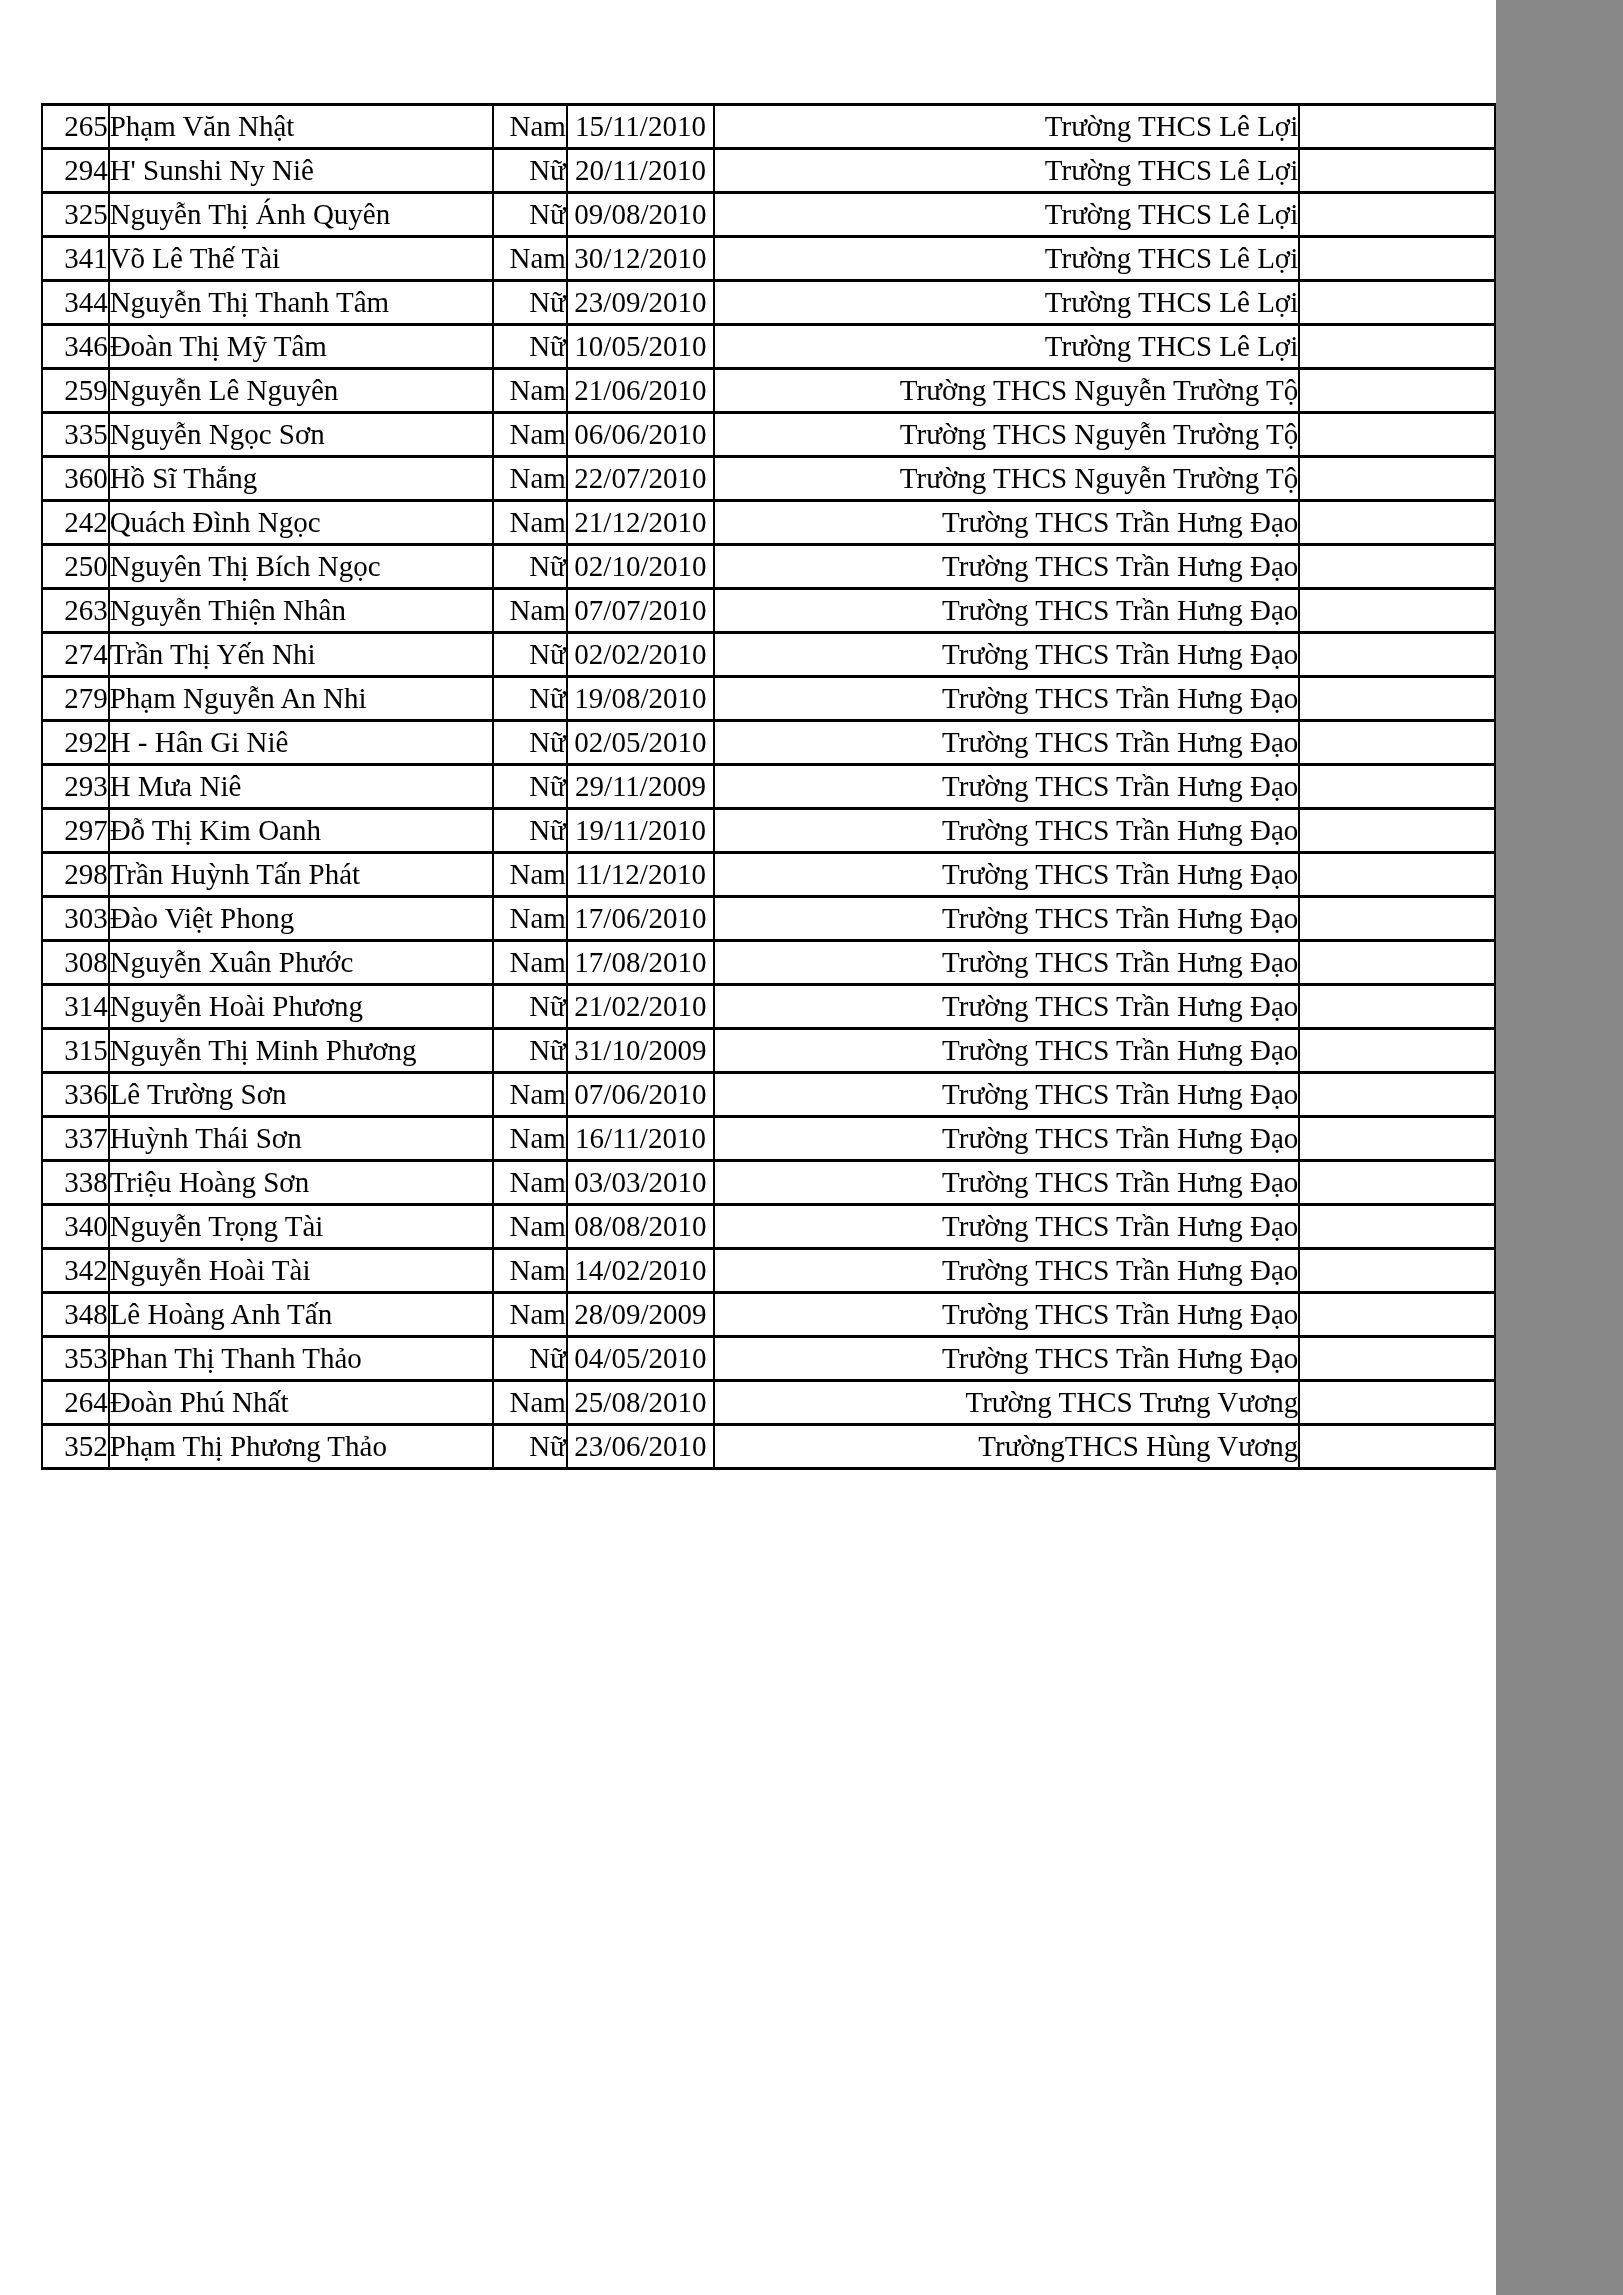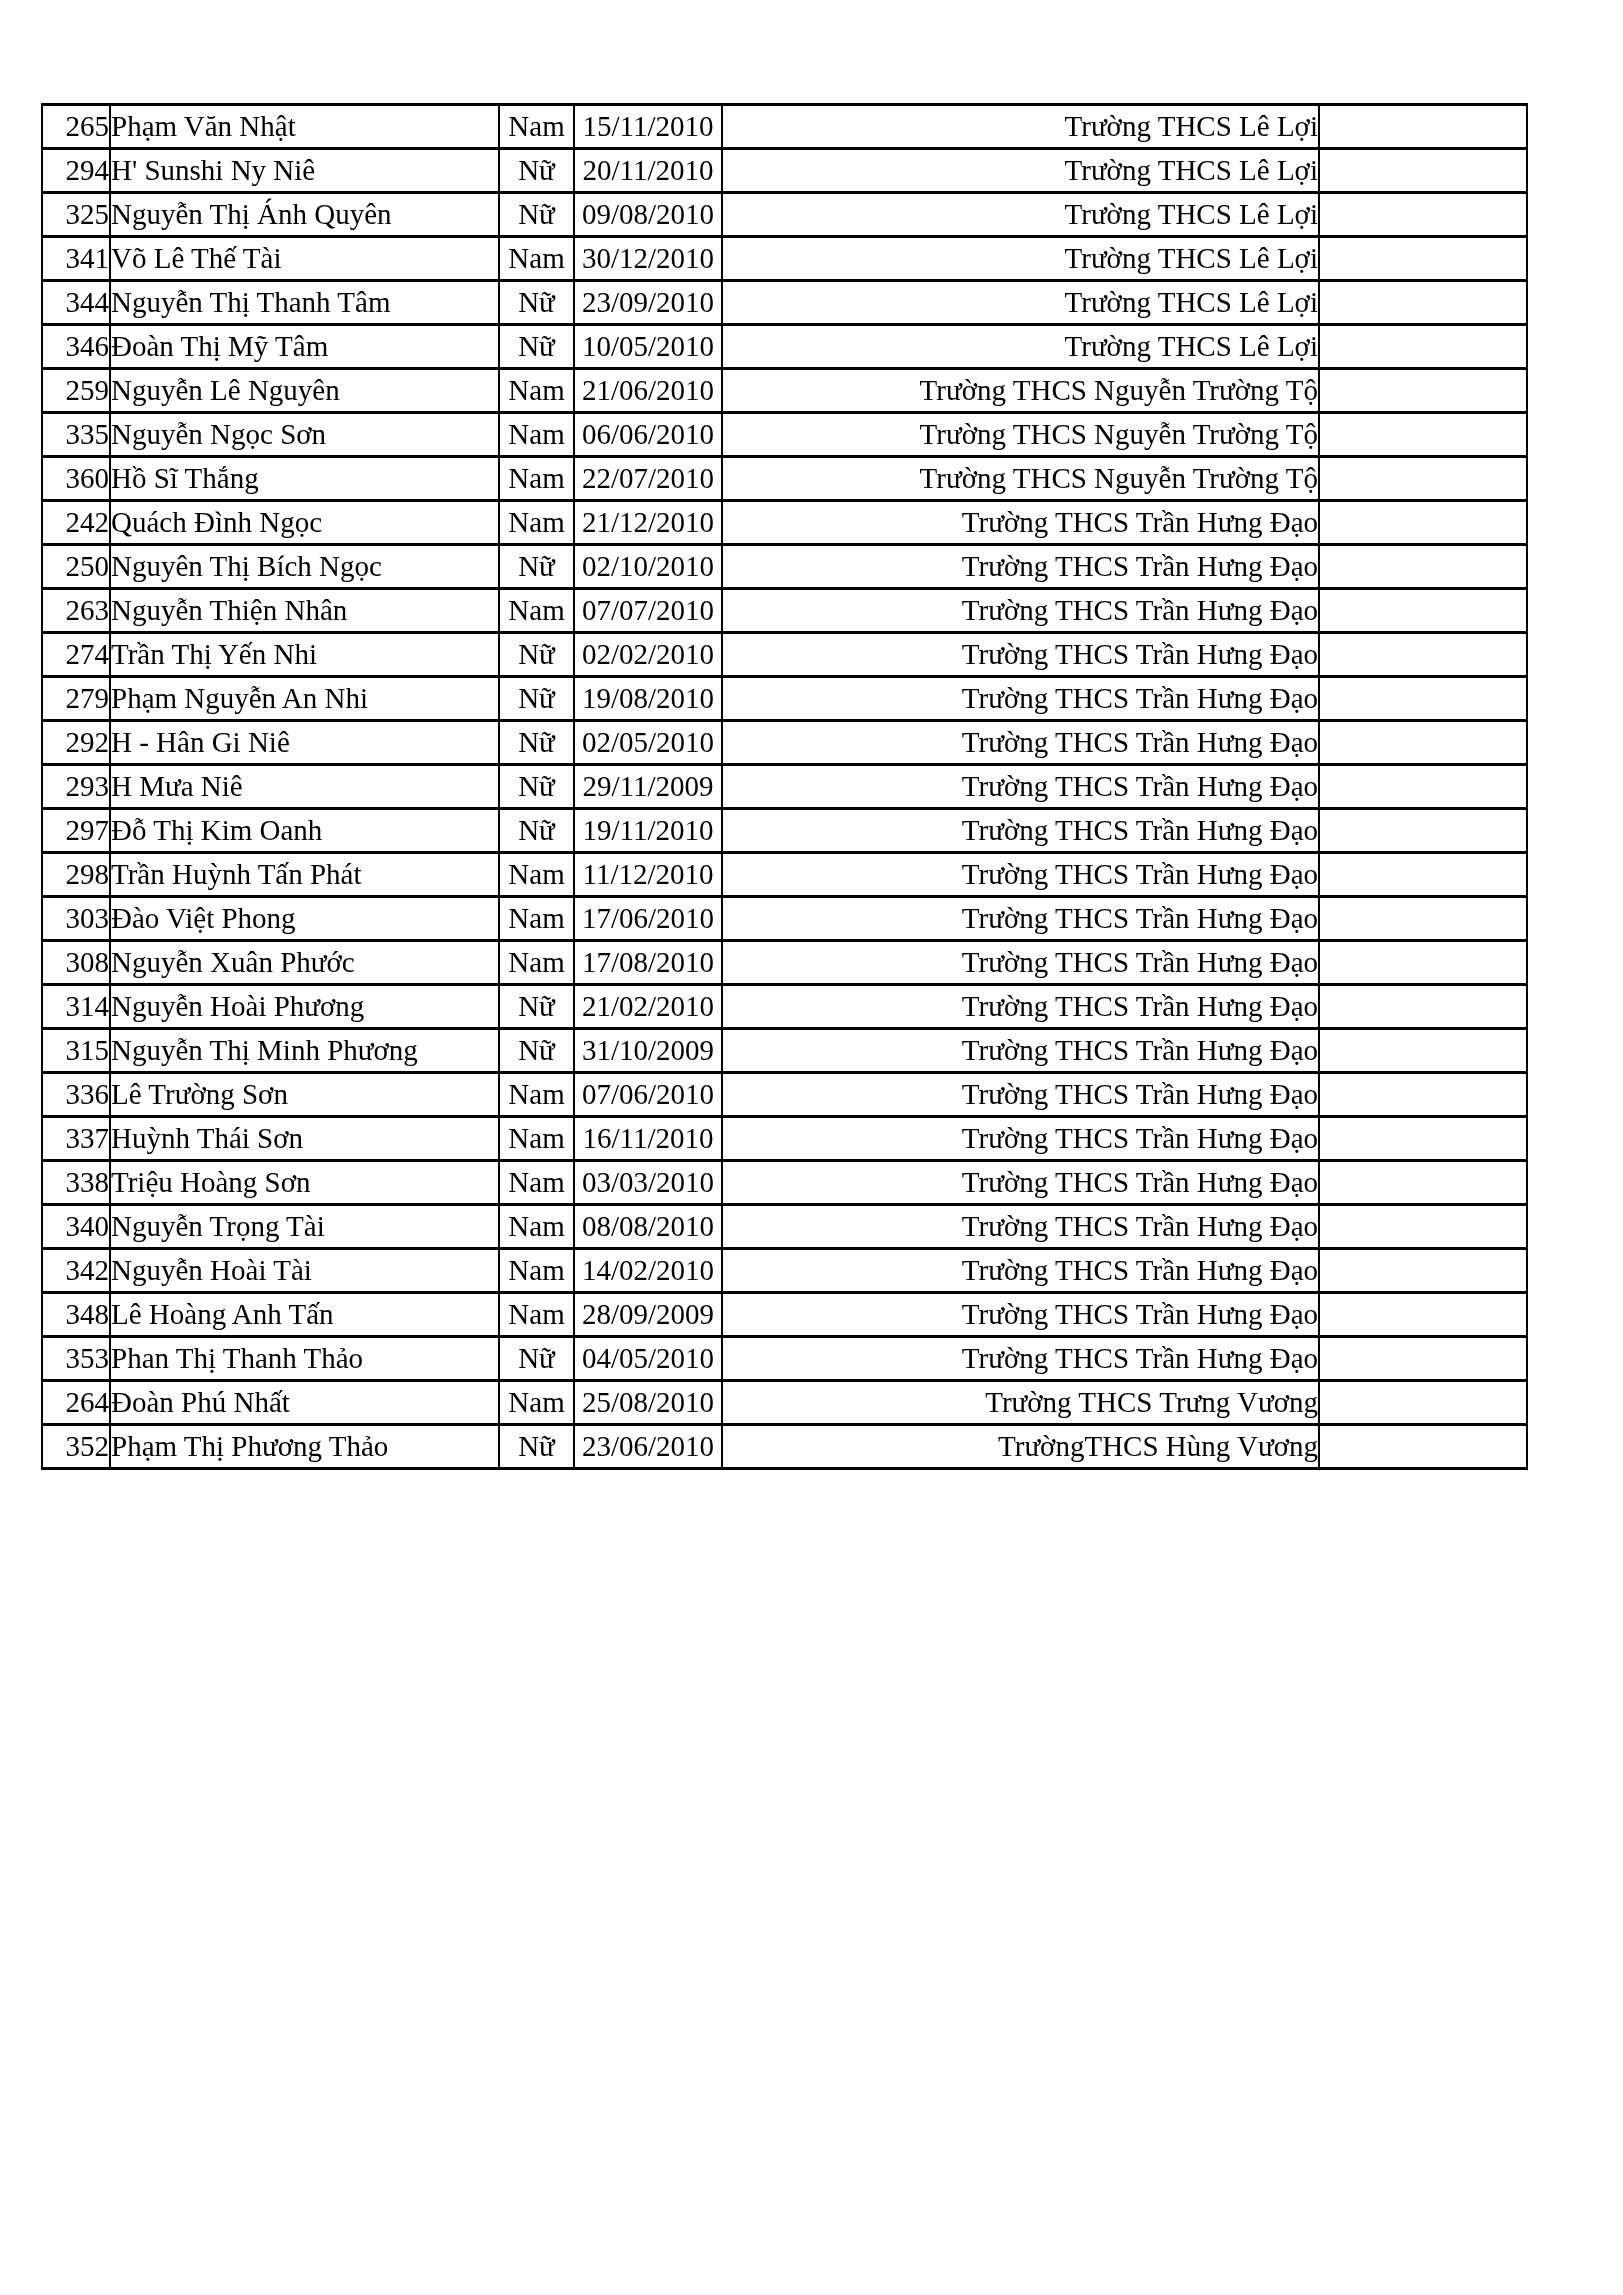--- a/index.html
+++ b/index.html
@@ -2,21 +2,21 @@
 <html style="font-size:10.5px"><head>
 <meta charset="utf-8">
 <style>
   html, body {
     margin: 0;
     padding: 0;
     background: #888;
   }
   .page {
     position: relative;
-    width: 1623px;
+    width: 1496px;
     height: 2295px;
     background: #ffffff;
     font-family: "Liberation Serif", "DejaVu Serif", serif;
     color: #000000;
     overflow: hidden;
   }
   table.roster {
     position: absolute;
     left: 41px;
     top: 103px;
@@ -32,21 +32,21 @@
     height: 41px;               
     font-size: 29px;
     line-height: 41px;
     padding: 0;
     white-space: nowrap;
     overflow: hidden;
     vertical-align: middle;
   }
   td.c-no     { text-align: right;  padding-right: 9.8px; }
   td.c-name   { text-align: left;   padding-left: 7.9px;  }
-  td.c-gender { text-align: center;  padding-right: 9.2px; font-family: Liberation Serif, serif; }
+  td.c-gender { text-align: right;  padding-right: 9.2px; font-family: Liberation Serif, serif; }
   td.c-dob    { text-align: center; }
   td.c-school { text-align: right;   padding-left: 8.5px;  }
   td.c-note   { }
 </style>
 </head>
 <body>
 
 <div class="page">
   <table class="roster">
     <colgroup>

